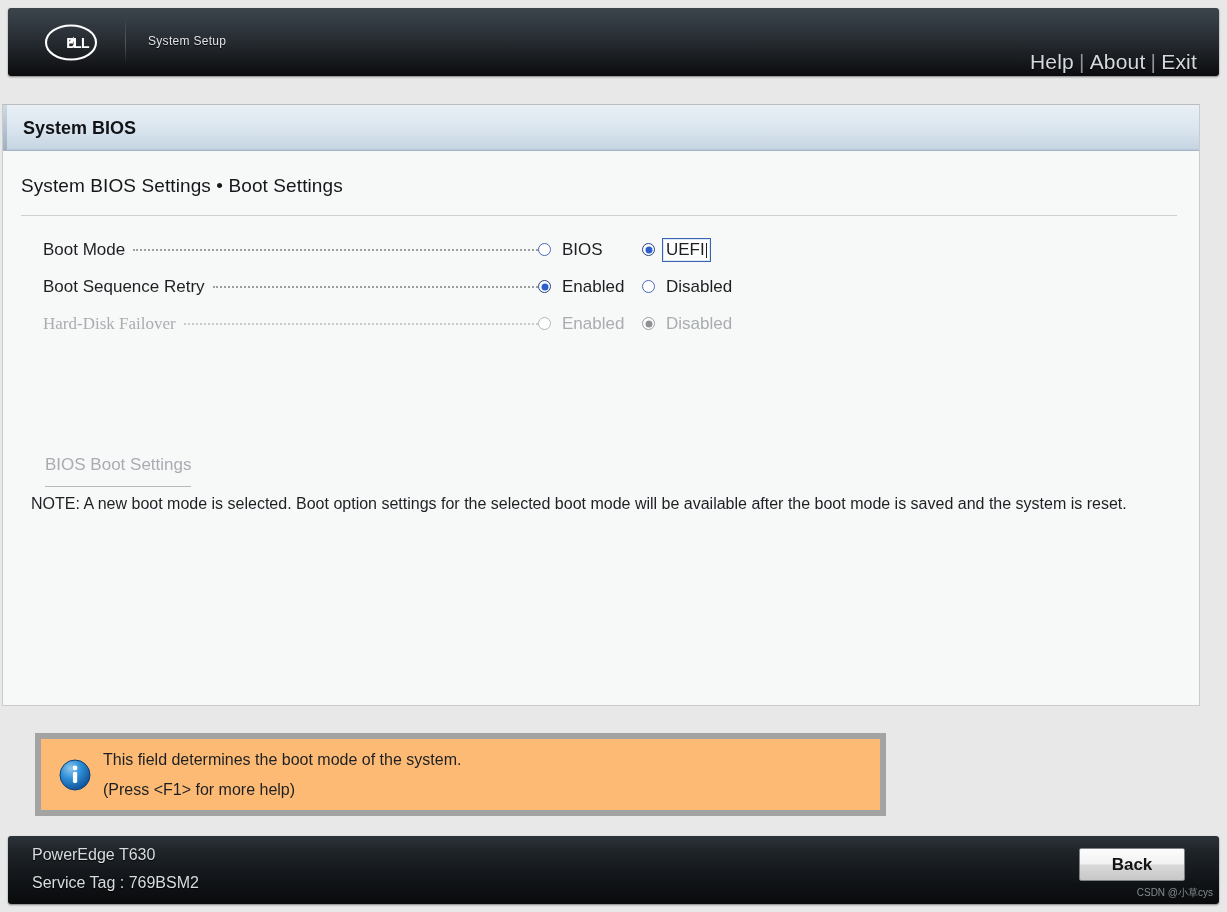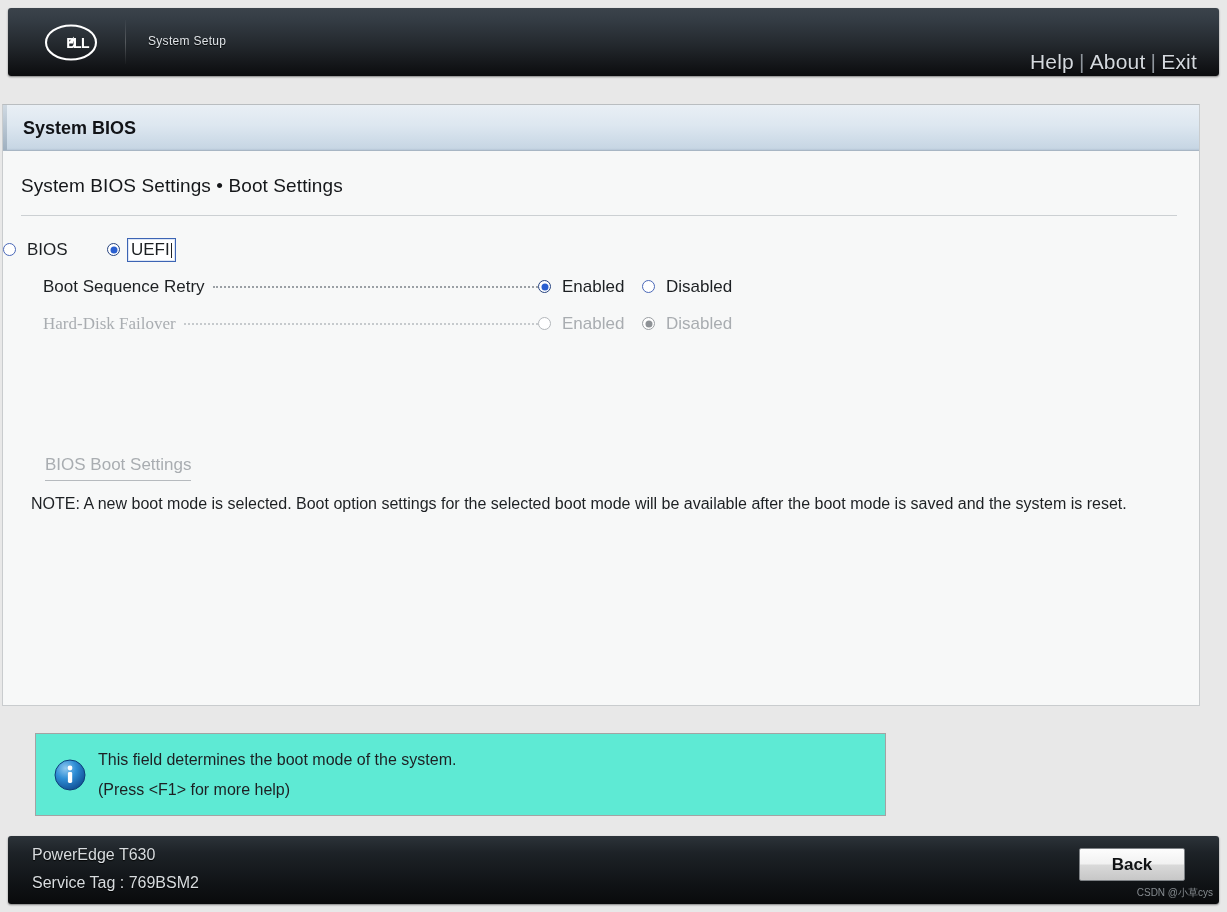--- a/index.html
+++ b/index.html
@@ -220,42 +220,42 @@
   .col-a { width: 104px; }
 
   
   .sublink {
     position: absolute;
     left: 42px;
     top: 350px;
     font-size: 17px;
     color: #a9adb1;
     border-bottom: 1px solid #b6babe;
-    padding-bottom: 5px;
+    padding-bottom: 11px;
     cursor: default;
   }
   .note {
     position: absolute;
     left: 28px;
     top: 385px;
     width: 1110px;
     font-size: 16px;
     color: #1d2023;
     line-height: 28px;
   }
 
   
   .infobox {
     position: absolute;
     left: 35px;
     top: 733px;
     width: 851px;
     height: 83px;
-    background: #5eead4;
-    border: 1px solid #a3a3a3;
+    background: #fdba74;
+    border: 6px solid #a3a3a3;
     box-sizing: border-box;
   }
   .info-icon {
     position: absolute;
     left: 18px;
     top: 50%;
     transform: translateY(-50%);
     width: 32px;
     height: 32px;
   }
@@ -347,20 +347,24 @@
   <div class="panel-header">
     <div class="panel-header-accent"></div>
     <div class="panel-header-title">System BIOS</div>
   </div>
   <div class="panel-subtitle">System BIOS Settings • Boot Settings</div>
   <div class="panel-rule"></div>
 
   <div class="rows">
 
     <div class="row">
+      <div class="row-label">
+        <span class="txt">Boot Mode</span>
+        <span class="leader"></span>
+      </div>
       <div class="opts">
         <div class="opt col-a">
           <span class="radio"></span>
           <span class="lbl">BIOS</span>
         </div>
         <div class="opt checked focused">
           <span class="radio"></span>
           <span class="lbl">UEFI</span>
         </div>
       </div>

